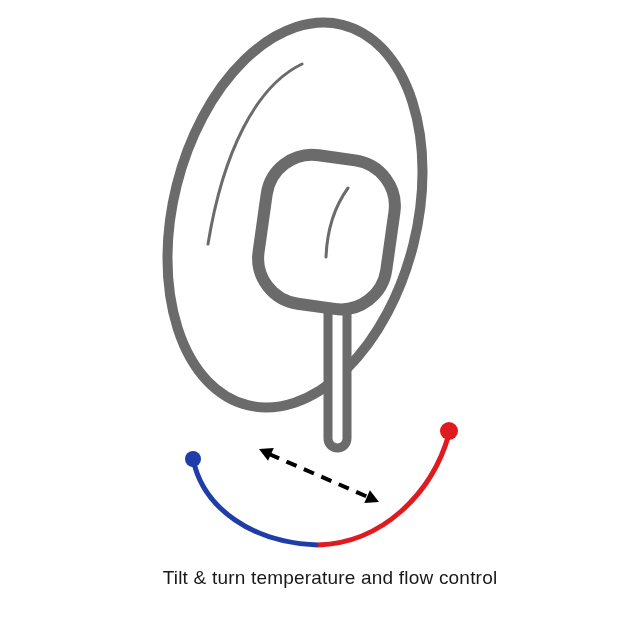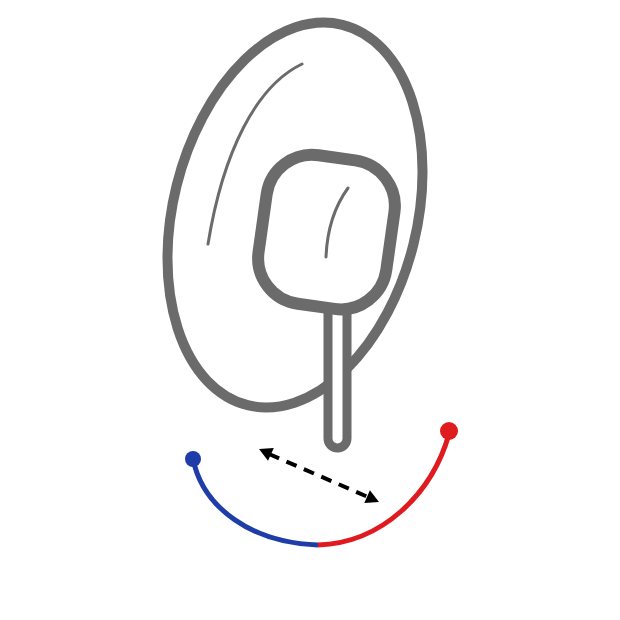--- a/index.html
+++ b/index.html
@@ -53,14 +53,15 @@
 
     <g>
       <path d="M 193 459 C 203 508 252 543 318 545" fill="none" stroke="#1e3da8" stroke-width="5"></path>
       <path d="M 318 545 C 382 543 432 494 449 434" fill="none" stroke="#e01b20" stroke-width="5"></path>
       <circle cx="193" cy="459" r="8" fill="#1e3da8"></circle>
       <circle cx="449" cy="431" r="9" fill="#e01b20"></circle>
     </g>
 
   </svg>
 
+  <div class="caption">Tilt &amp; turn temperature and flow control</div>
 
 </div>
 
 </body></html>

